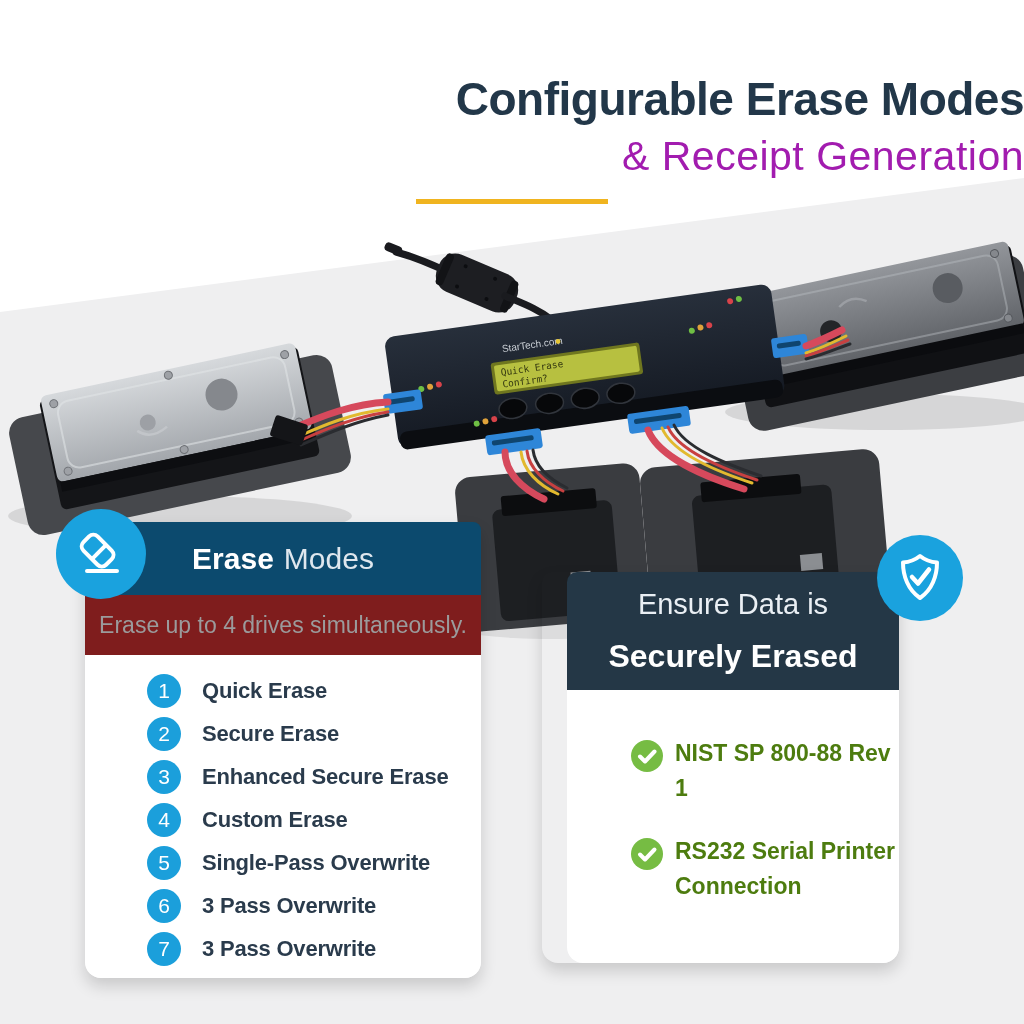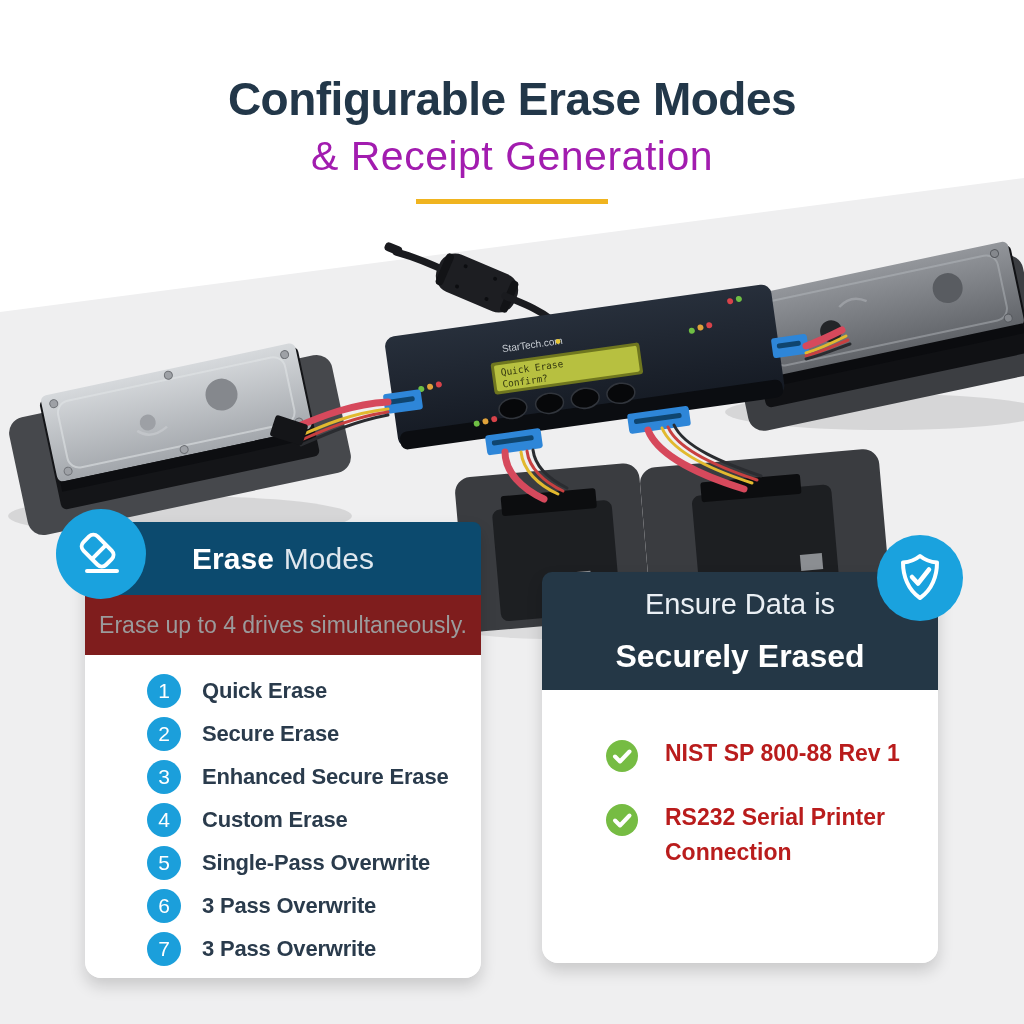--- a/index.html
+++ b/index.html
@@ -5,21 +5,21 @@
   html,body { margin:0; padding:0; background:#ffffff; }
   .canvas {
     position:relative; width:1024px; height:1024px; overflow:hidden;
     background:#ffffff; font-family:"Liberation Sans", sans-serif;
   }
   .bg-diagonal {
     position:absolute; inset:0; background:#efeff0;
     clip-path:polygon(0 312px, 1024px 178px, 1024px 1024px, 0 1024px);
   }
   
-  .title-block { position:absolute; top:74px; left:0; width:1024px; text-align:center; color:#223749; }
+  .title-block { position:absolute; top:74px; left:0; width:1024px; text-align:right; color:#223749; }
   .title-line1 { font-size:46px; font-weight:700; letter-spacing:-0.5px; line-height:1.1; }
   .title-line2 { font-size:41px; font-weight:300; letter-spacing:0.5px; margin-top:8px; color:#a21caf; }
   .divider { position:absolute; left:416px; top:199px; width:192px; height:5px; }
   
   .hero { position:absolute; left:0; top:225px; }
   
   .card { position:absolute; box-shadow:0 8px 16px rgba(0,0,0,0.16); border-radius:10px 10px 16px 16px; }
   .erase-card { left:85px; top:522px; width:396px; }
   .erase-card .hdr {
     height:73px; background:#0c4a6e; border-radius:8px 8px 0 0;
@@ -31,33 +31,33 @@
     height:60px; background:#7f1d1d; color:#9b9b9c; font-size:23px; font-weight:300;
     display:flex; align-items:center; justify-content:center;
   }
   .erase-card .body { background:#ffffff; border-radius:0 0 16px 16px; padding:14px 0 8px 0; }
   .mode-row { display:flex; align-items:center; height:43px; padding-left:62px; }
   .num-circle {
     width:34px; height:34px; border-radius:50%; background:#1b9fdb; color:#ffffff;
     font-size:21px; font-weight:400; display:flex; align-items:center; justify-content:center; flex:0 0 34px;
   }
   .mode-label { margin-left:21px; font-size:22px; font-weight:700; color:#2a3b4c; letter-spacing:-0.2px; }
-  .secure-card { left:542px; top:572px; width:396px; }
+  .secure-card { left:542px; top:572px; width:332px;padding-left:25px; }
   .secure-card .hdr {
     height:118px; background:#243746; border-radius:10px 10px 0 0; color:#ffffff;
     display:flex; flex-direction:column; align-items:center; justify-content:center;
   }
   .secure-line1 { font-size:29px; font-weight:300; color:#eaeff4; }
   .secure-line2 { font-size:32px; font-weight:700; margin-top:17px; }
   .secure-card .body { background:#ffffff; border-radius:0 0 16px 16px; height:273px; }
   .check-row { display:flex; align-items:flex-start; padding-left:64px; }
   .check-row.first { padding-top:50px; }
   .check-row.second { padding-top:32px; }
   .check-circle { flex:0 0 32px; width:32px; height:32px; }
-  .check-text { margin-left:27px; font-size:23px; font-weight:700; color:#b91c1c; line-height:35px; margin-top:-4px; }
+  .check-text { margin-left:12px; font-size:23px; font-weight:700; color:#4d7c0f; line-height:35px; margin-top:-4px; }
   
   .badge { position:absolute; border-radius:50%; display:flex; align-items:center; justify-content:center; }
   .badge-eraser { left:56px; top:509px; width:90px; height:90px; }
   .badge-shield { left:877px; top:535px; width:86px; height:86px; }
 </style>
 </head>
 <body>
 
 <div class="canvas">
 

